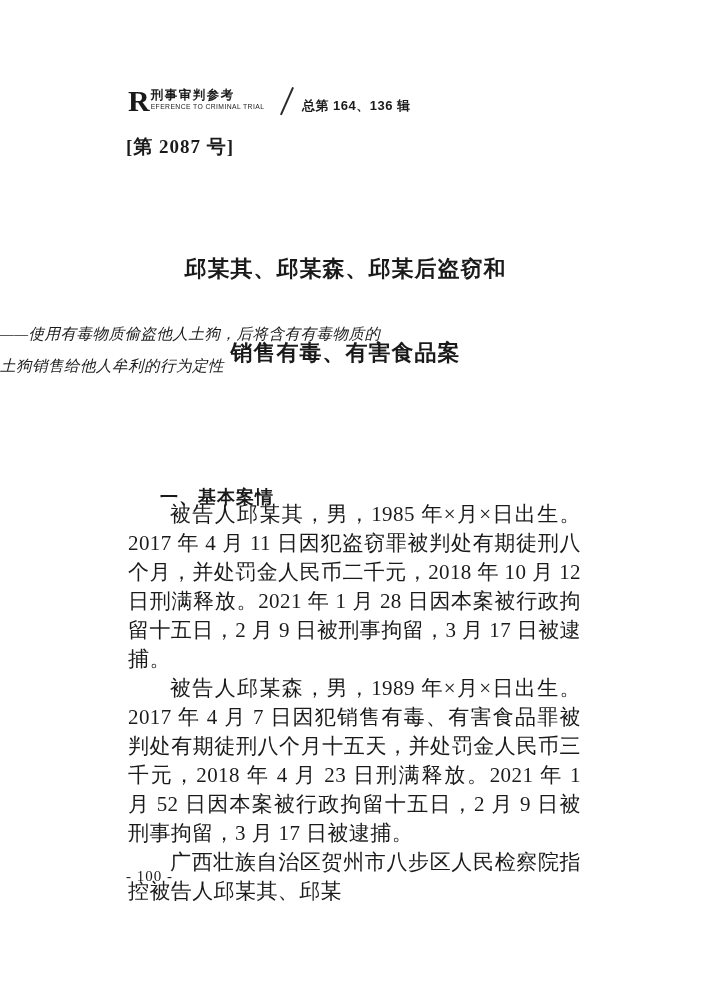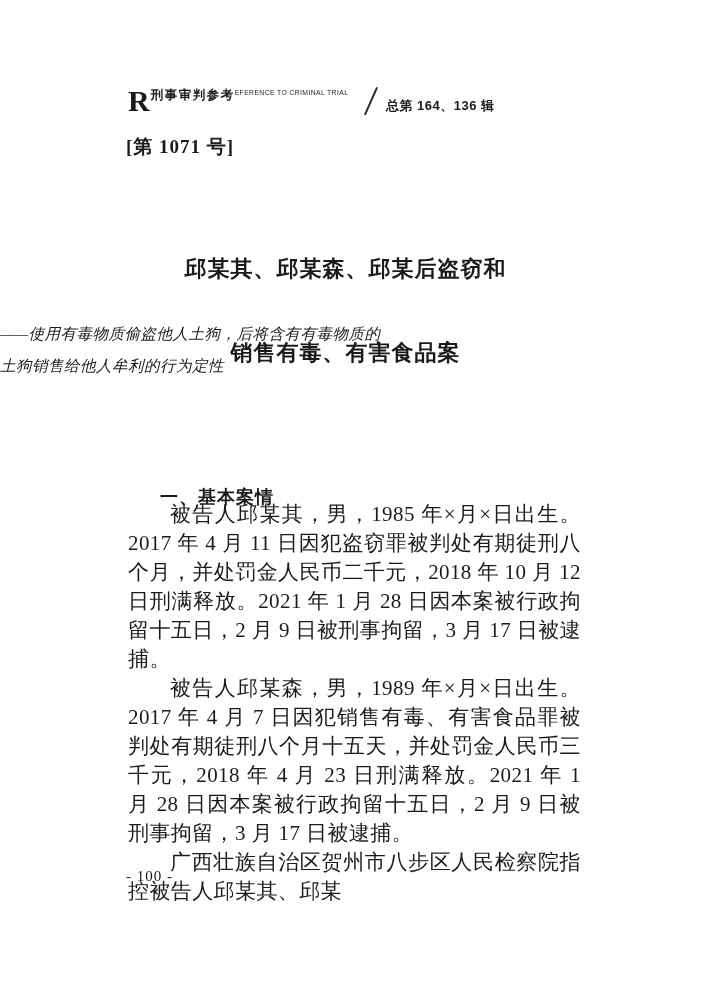--- a/index.html
+++ b/index.html
@@ -29,20 +29,21 @@
     align-items: flex-start;
   }
   .logo-r {
     font-size: 30px;
     font-weight: bold;
     line-height: 30px;
     letter-spacing: 0;
   }
   .logo-stack {
     display: flex;
+    flex-direction: column;
     margin-left: 1px;
     margin-top: 2px;
   }
   .logo-cn {
     font-size: 12.5px;
     font-weight: bold;
     font-family: "Liberation Sans", "DejaVu Sans", sans-serif;
     letter-spacing: 1.5px;
     line-height: 14px;
   }
@@ -148,35 +149,35 @@
       <span class="logo-r">R</span>
       <span class="logo-stack">
         <span class="logo-cn">刑事审判参考</span>
         <span class="logo-en">EFERENCE TO CRIMINAL TRIAL</span>
       </span>
       <span class="slash"></span>
       <span class="issue">总第 164、136 辑</span>
     </div>
   </header>
 
-  <div class="case-no">[第 1071 号]</div>
+  <div class="case-no">[第 2087 号]</div>
 
   <h1 class="title">
     <span style="display:block;">邱某其、邱某森、邱某后盗窃和</span>
     <span style="display:block;margin-top:42px;">销售有毒、有害食品案</span>
   </h1>
 
   <div class="subtitle">
     <span style="display:block;">——使用有毒物质偷盗他人土狗，后将含有有毒物质的</span>
     <span style="display:block;">土狗销售给他人牟利的行为定性</span>
   </div>
 
   <h2 class="section-heading">一、基本案情</h2>
 
   <div class="body-text">
     <p>被告人邱某其，男，1985 年×月×日出生。2017 年 4 月 11 日因犯盗窃罪被判处有期徒刑八个月，并处罚金人民币二千元，2018 年 10 月 12 日刑满释放。2021 年 1 月 28 日因本案被行政拘留十五日，2 月 9 日被刑事拘留，3 月 17 日被逮捕。</p>
-    <p>被告人邱某森，男，1989 年×月×日出生。2017 年 4 月 7 日因犯销售有毒、有害食品罪被判处有期徒刑八个月十五天，并处罚金人民币三千元，2018 年 4 月 23 日刑满释放。2021 年 1 月 28 日因本案被行政拘留十五日，2 月 9 日被刑事拘留，3 月 17 日被逮捕。</p>
+    <p>被告人邱某森，男，1989 年×月×日出生。2017 年 4 月 7 日因犯销售有毒、有害食品罪被判处有期徒刑八个月十五天，并处罚金人民币三千元，2018 年 4 月 23 日刑满释放。2021 年 1 月 52 日因本案被行政拘留十五日，2 月 9 日被刑事拘留，3 月 17 日被逮捕。</p>
     <p>广西壮族自治区贺州市八步区人民检察院指控被告人邱某其、邱某</p>
   </div>
 
   <div class="page-number">- 100 -</div>
 
 </div>
 
 </body></html>

